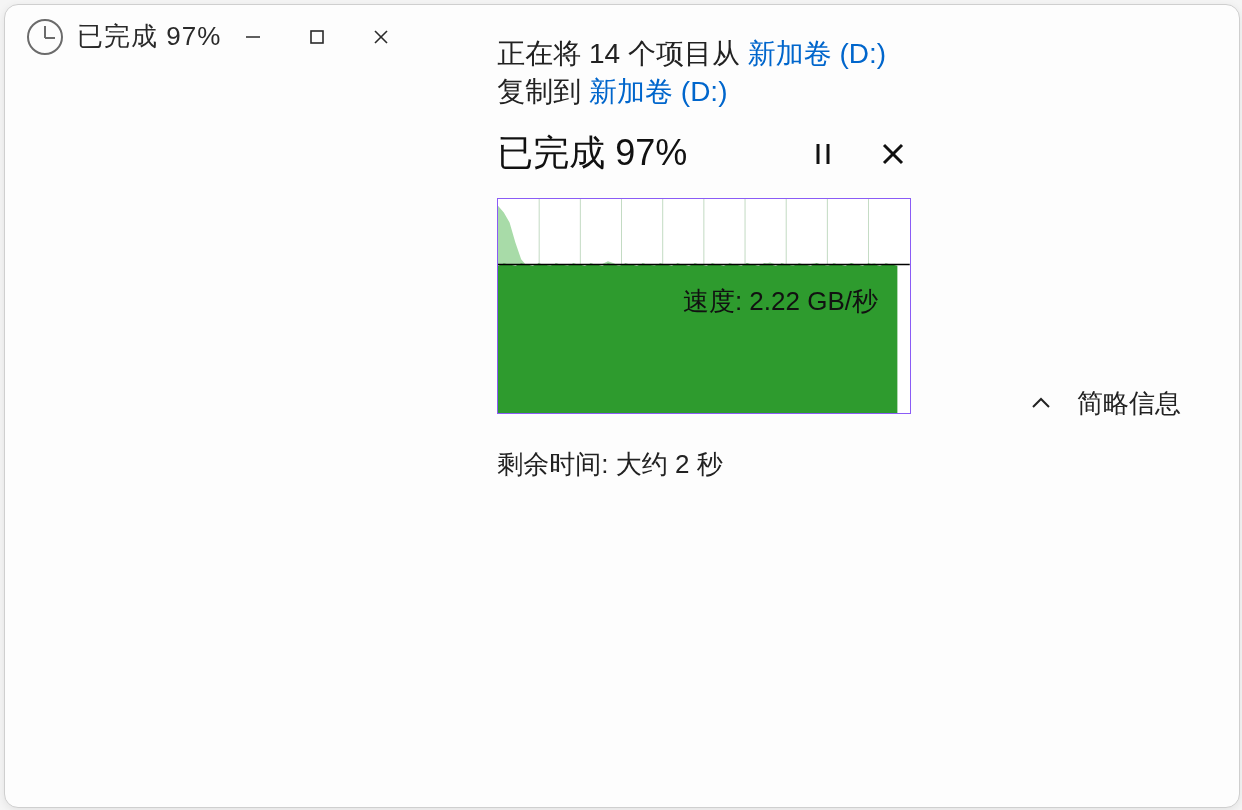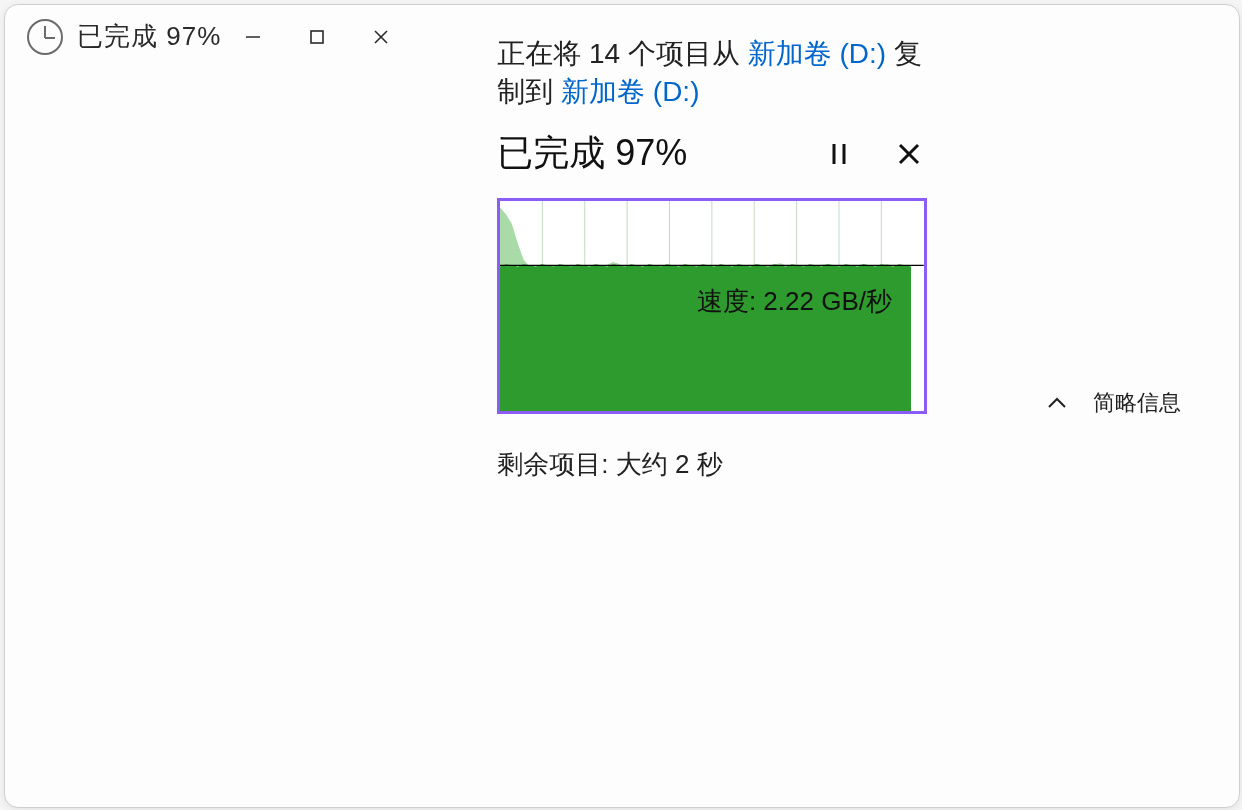--- a/index.html
+++ b/index.html
@@ -93,21 +93,21 @@
     cursor: pointer;
     display: flex; align-items: center; justify-content: center;
     color: #111;
   }
   .action-btn svg { width: 26px; height: 26px; stroke: currentColor; stroke-width: 3; }
 
   
   .chart {
     width: 100%;
     height: 216px;
-    border: 3px solid #8b5cf6;
+    border: 1px solid #8b5cf6;
     position: relative;
     background: #fff;
     margin-bottom: 28px;
     overflow: hidden;
     padding-left: 25px;
   }
   .chart svg.graph { position: absolute; top:0; left:0; width:100%; height:100%; }
   .chart .speed-label {
     position: absolute;
     right: 30px;
@@ -125,21 +125,21 @@
   .details { font-size: 26px; color: #222; line-height: 1.7; }
   .details .row { white-space: nowrap; }
   .details .lbl { }
   .details .val { }
 
   
   .footer {
     padding: 20px 58px 26px 40px;
     display: flex;
     align-items: center;
-    font-size: 22px;
+    font-size: 26px;
     color: #222;
   }
   .chevron {
     width: 32px; height: 32px;
     display:flex; align-items:center; justify-content:center;
     margin-right: 20px;
     cursor: pointer;
   }
   .chevron svg { width: 24px; height: 24px; stroke:#222; stroke-width:2; fill:none; }
 
@@ -219,21 +219,21 @@
           </g>
         <path id="area-light" fill="#a8dba8" stroke="none" d="M0.0 6.8 L14.1 13.5 L28.1 23.6 L42.2 43.9 L56.2 60.8 L70.3 67.5 L84.3 66.2 L98.4 67.5 L112.5 65.5 L126.5 68.2 L140.6 66.8 L154.6 67.5 L168.7 68.8 L182.8 66.8 L196.8 67.5 L210.9 66.2 L224.9 68.2 L239.0 67.5 L253.0 65.5 L267.1 62.8 L281.2 64.8 L295.2 67.5 L309.3 66.8 L323.3 68.2 L337.4 66.2 L351.4 67.5 L365.5 66.8 L379.6 68.2 L393.6 66.2 L407.7 67.5 L421.7 66.8 L435.8 65.5 L449.9 68.2 L463.9 66.2 L478.0 67.5 L492.0 66.8 L506.1 66.2 L520.1 67.5 L534.2 66.8 L548.3 65.5 L562.3 66.2 L576.4 67.5 L590.4 66.8 L604.5 64.8 L618.6 66.2 L632.6 66.8 L646.7 65.5 L660.7 64.1 L674.8 66.2 L688.8 66.8 L702.9 65.5 L717.0 67.5 L731.0 66.2 L745.1 66.8 L759.1 65.5 L773.2 64.8 L787.2 66.2 L801.3 67.5 L815.4 65.5 L829.4 66.8 L843.5 66.2 L857.5 64.8 L871.6 66.2 L885.7 66.8 L899.7 66.2 L913.8 64.8 L927.8 66.8 L941.9 66.2 L955.9 67.5 L970.0 66.2 L 970.0 66.2 L 0 66.2 Z"></path>
         <path id="area-dark" fill="#2e9b2e" stroke="none" d="M0.0 67.4 L14.1 65.0 L28.1 66.2 L42.2 67.4 L56.2 65.0 L70.3 66.2 L84.3 67.4 L98.4 65.0 L112.5 66.2 L126.5 67.4 L140.6 65.0 L154.6 66.2 L168.7 67.4 L182.8 65.0 L196.8 66.2 L210.9 67.4 L224.9 65.0 L239.0 66.2 L253.0 67.4 L267.1 65.0 L281.2 66.2 L295.2 67.4 L309.3 65.0 L323.3 66.2 L337.4 67.4 L351.4 65.0 L365.5 66.2 L379.6 67.4 L393.6 65.0 L407.7 66.2 L421.7 67.4 L435.8 65.0 L449.9 66.2 L463.9 67.4 L478.0 65.0 L492.0 66.2 L506.1 67.4 L520.1 65.0 L534.2 66.2 L548.3 67.4 L562.3 65.0 L576.4 66.2 L590.4 67.4 L604.5 65.0 L618.6 66.2 L632.6 67.4 L646.7 65.0 L660.7 66.2 L674.8 67.4 L688.8 65.0 L702.9 66.2 L717.0 67.4 L731.0 65.0 L745.1 66.2 L759.1 67.4 L773.2 65.0 L787.2 66.2 L801.3 67.4 L815.4 65.0 L829.4 66.2 L843.5 67.4 L857.5 65.0 L871.6 66.2 L885.7 67.4 L899.7 65.0 L913.8 66.2 L927.8 67.4 L941.9 65.0 L955.9 66.2 L970.0 67.4 L 970.0 216 L 0 216 Z"></path>
         <line class="speed-line" id="speed-line" x1="0" x2="1000" y1="66.15" y2="66.15"></line>
       </svg>
       <div class="speed-label">速度: 2.22 GB/秒</div>
     </div>
 
     <div class="details">
       <div class="row">
-        <span class="lbl">剩余项目: </span><span class="val">大约 2 秒</span>
+        <span class="lbl">剩余时间: </span><span class="val">大约 2 秒</span>
       </div>
     </div>
 
   </div>
 
   <div class="footer">
     <div class="chevron">
       <svg viewBox="0 0 24 24">
           <polyline points="4,16 12,8 20,16"></polyline>
         </svg>

